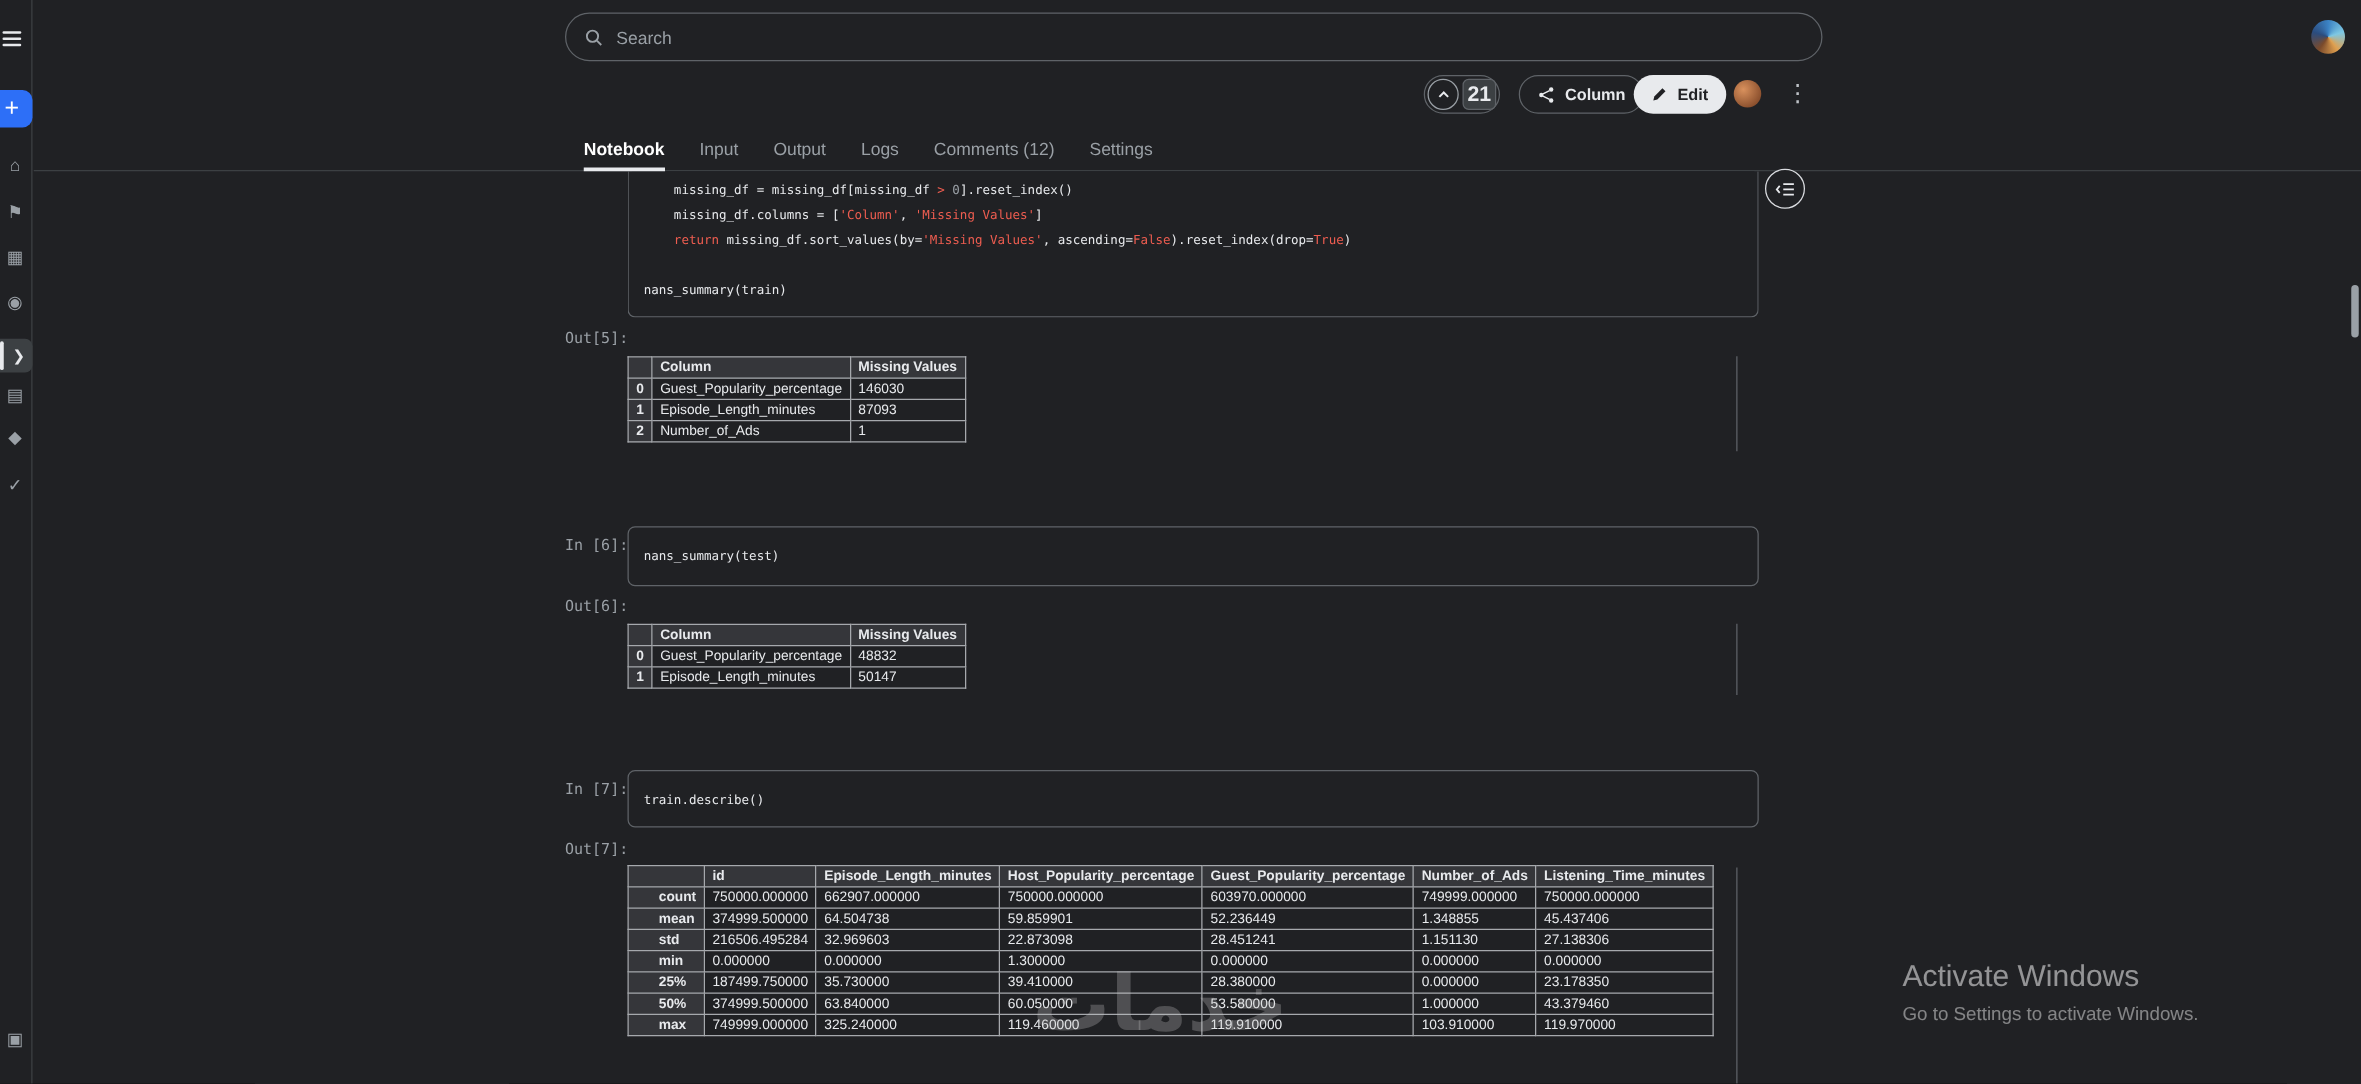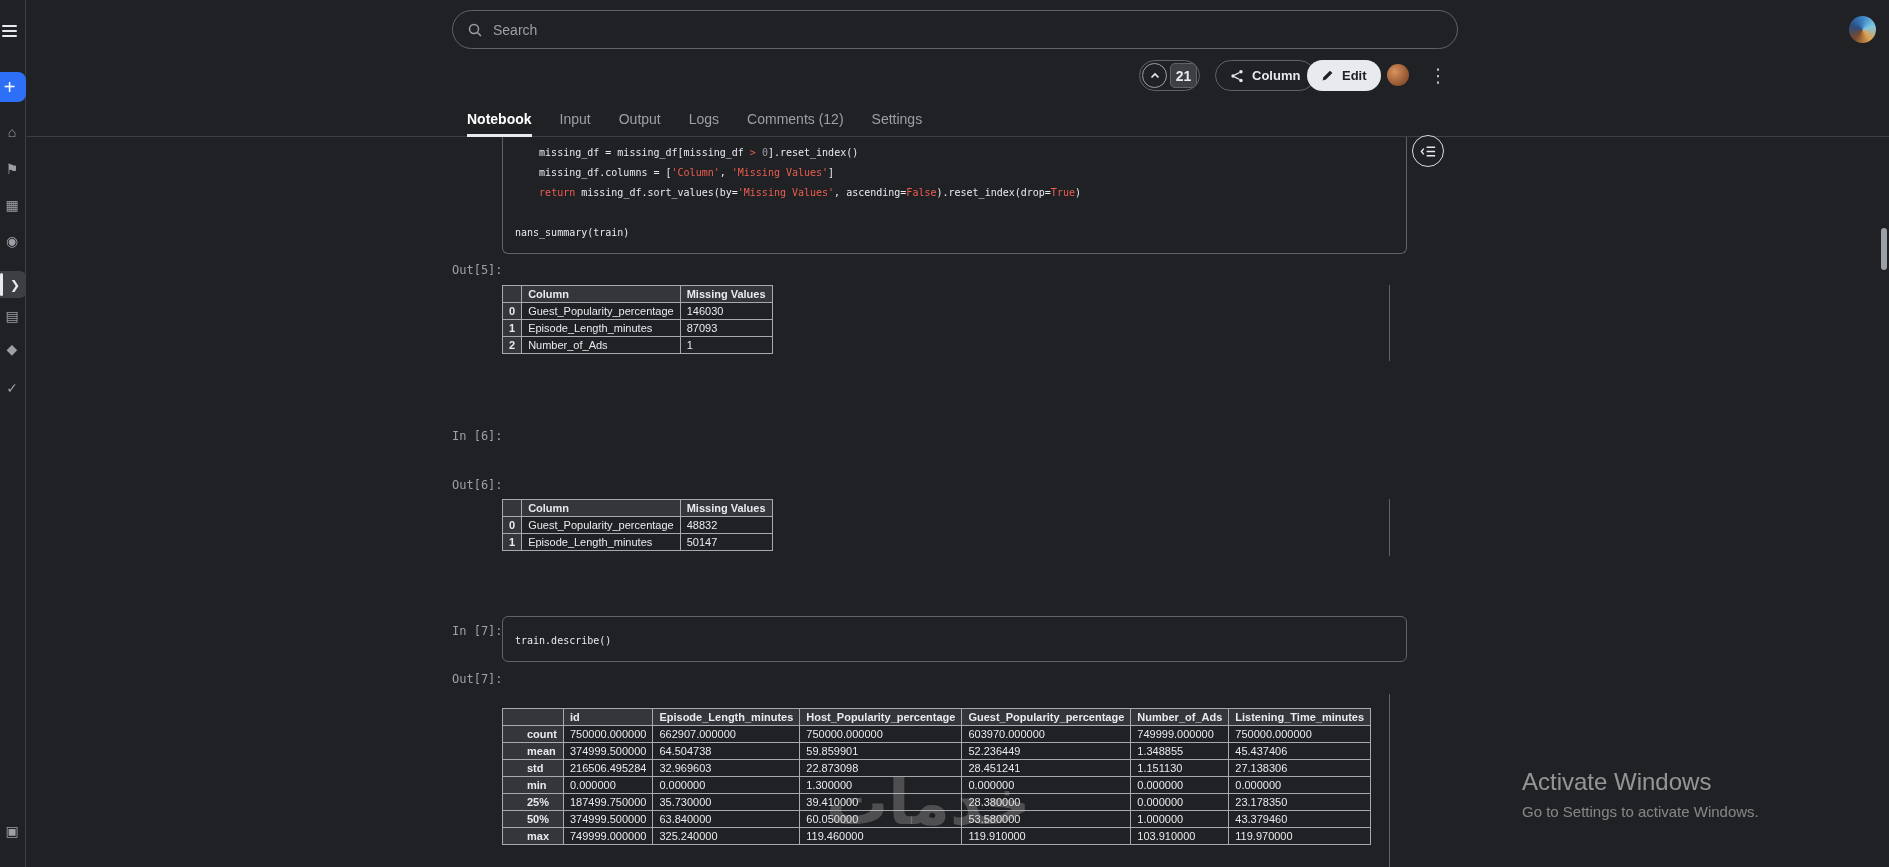--- a/index.html
+++ b/index.html
@@ -22,21 +22,21 @@
 
   
   .search { position:absolute; left:452px; top:10px; width:1006px; height:39px; border:1px solid #5f6368; border-radius:20px; display:flex; align-items:center; padding:0 14px; gap:10px; z-index:4; }
   .search input { flex:1; background:transparent; border:none; outline:none; color:#bef264; font-size:14px; font-family:"Liberation Sans",sans-serif; }
   .search input::placeholder { color:#9aa0a6; }
   .avatar { position:absolute; left:1849px; top:16px; width:27px; height:27px; border-radius:50%; background:conic-gradient(#3b82c4,#7ec8e3,#e0a04f,#7a4a2b,#2b4c7e,#3b82c4); cursor:pointer; }
 
   
   .vote-pill { position:absolute; left:1139px; top:60px; height:31px; display:flex; align-items:center; border:1px solid #5f6368; border-radius:16px; padding:2px; gap:3px; cursor:pointer; background:#202124; }
   .caret-btn { width:25px; height:25px; border:1px solid #9aa0a6; border-radius:50%; display:flex; align-items:center; justify-content:center; }
-  .vote-count { min-width:27px; height:25px; background:#3c4043; border:1px solid #5f6368; border-radius:5px; display:flex; align-items:center; justify-content:center; font-size:14px; font-weight:700; padding:0 3px; }
+  .vote-count { min-width:27px; height:25px; background:#3c4043; border:1px solid #5f6368; border-radius:5px; display:flex; align-items:center; justify-content:center; font-size:17px; font-weight:700; padding:0 3px; }
   .pill-btn { position:absolute; top:60px; height:31px; display:flex; align-items:center; gap:8px; border-radius:16px; font-size:13px; font-weight:600; padding:0 14px; cursor:pointer; border:1px solid #5f6368; background:#202124; color:#e8eaed; font-family:"Liberation Sans",sans-serif; }
   .share-btn { left:1215px; }
   .edit-btn { left:1307px; background:#e8eaed; color:#202124; border:none; }
   .medal { position:absolute; left:1387px; top:64px; width:22px; height:22px; border-radius:50%; background:radial-gradient(circle at 35% 35%, #d9915d, #8a4f2d 75%); cursor:pointer; }
   .kebab { position:absolute; left:1429px; top:61px; width:18px; height:28px; color:#bdc1c6; font-size:19px; display:flex; align-items:center; justify-content:center; cursor:pointer; }
 
   
   .tabs { position:absolute; left:467px; top:103px; height:34px; display:flex; gap:28px; align-items:stretch; z-index:3; }
   .tab { font-size:14px; color:#9aa0a6; display:flex; align-items:center; cursor:pointer; border-bottom:3px solid transparent; }
   .tab.active { color:#fff; font-weight:700; border-bottom:3px solid #e8eaed; }
@@ -198,20 +198,25 @@
             <th>2</th>
             <td>Number_of_Ads</td>
             <td>1</td>
           </tr>
         </tbody>
       </table>
     </div>
   <div class="outline" style="top:285px;height:76px"></div>
 
   <div class="io-label" style="top:429px">In [6]:</div>
+  <div class="code-cell cell2">
+    <div class="code">
+        <div class="cl"><span>nans_summary(test)</span></div>
+      </div>
+  </div>
 
   <div class="io-label" style="top:478px">Out[6]:</div>
   <div class="ptable t-small" style="top:499px">
       <table>
         <thead>
           <tr>
             <th></th>
             <th>Column</th>
             <th>Missing Values</th>
           </tr>
@@ -233,21 +238,21 @@
   <div class="outline" style="top:499px;height:57px"></div>
 
   <div class="io-label" style="top:624px">In [7]:</div>
   <div class="code-cell cell3">
     <div class="code">
         <div class="cl"><span>train.describe()</span></div>
       </div>
   </div>
 
   <div class="io-label" style="top:672px">Out[7]:</div>
-  <div class="ptable t3" style="top:708px">
+  <div class="ptable t3" style="top:692px">
       <table>
         <thead>
           <tr>
             <th></th>
             <th>id</th>
             <th>Episode_Length_minutes</th>
             <th>Host_Popularity_percentage</th>
             <th>Guest_Popularity_percentage</th>
             <th>Number_of_Ads</th>
             <th>Listening_Time_minutes</th>

